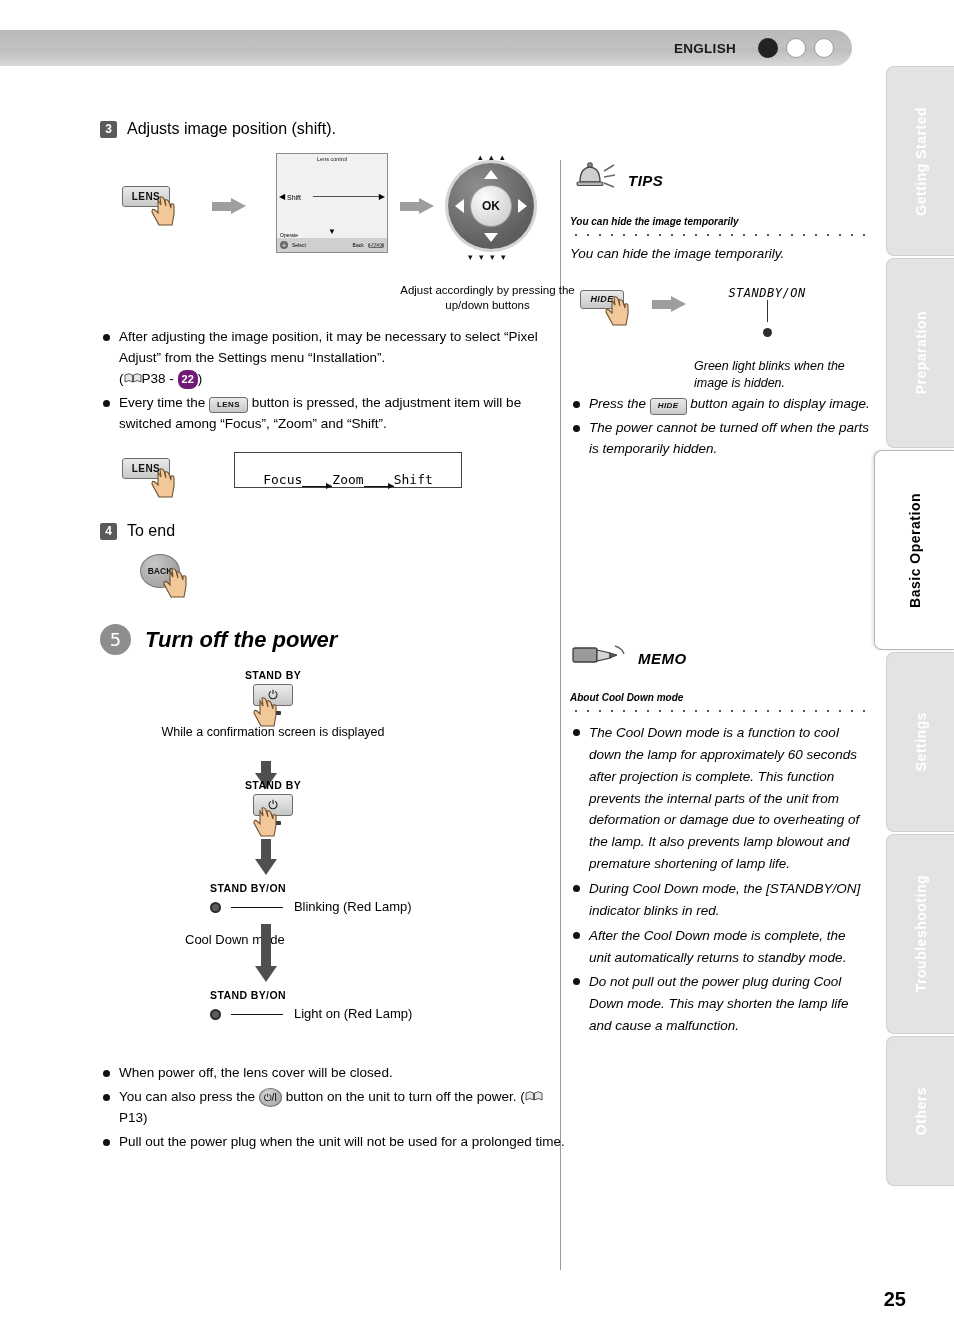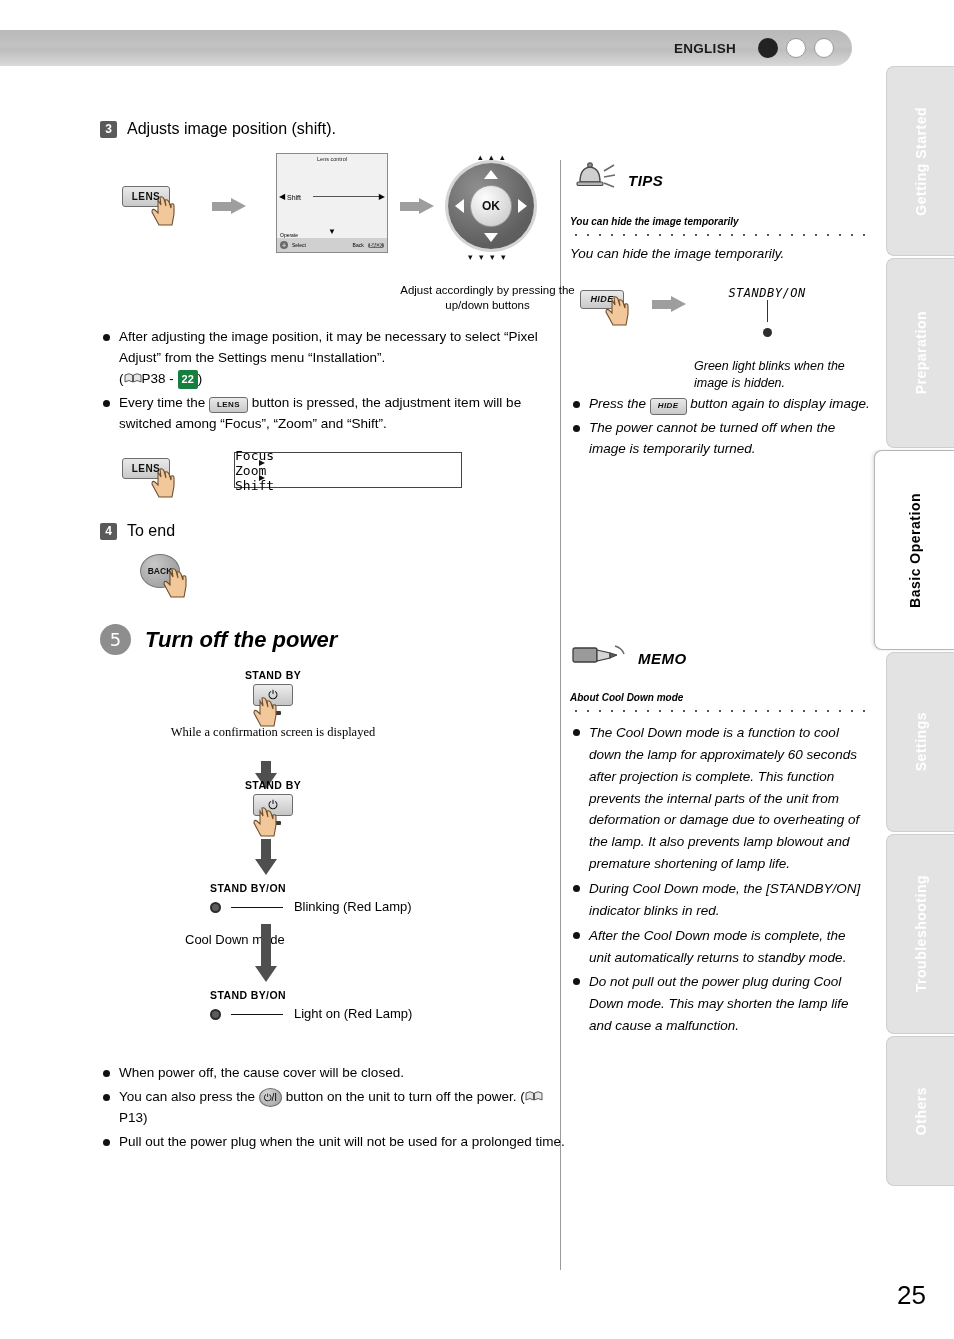--- a/index.html
+++ b/index.html
@@ -49,22 +49,22 @@
     white-space: nowrap;
   }
   .side-tab.active {
     width: 80px; background: #ffffff; border-color: #b5b5b5;
     box-shadow: -2px 0 3px rgba(0,0,0,.10);
   }
   .side-tab.active span { color: #000; }
 
   
   .page-number {
-    position: absolute; right: 28px; bottom: 28px;
-    font-size: 26px; font-weight: normal;
+    position: absolute; right: 48px; bottom: 28px;
+    font-size: 20px; font-weight: bold;
   }
 
   
   .content { position: absolute; left: 0; top: 120px; width: 860px; height: 1140px; }
   .col-left { position: absolute; left: 100px; top: 0; width: 470px; }
   .col-right { position: absolute; left: 570px; top: 40px; width: 300px; font-style: italic; }
   .vdivider { position: absolute; left: 560px; top: 40px; width: 1px; height: 1110px; background: #9a9a9a; }
 
   
   .step-head { display: flex; align-items: center; gap: 10px; margin-bottom: 10px; }
@@ -156,22 +156,22 @@
   .dpad .tri.dn { bottom:7px; left:50%; transform:translateX(-50%); border-left:7px solid transparent; border-right:7px solid transparent; border-top:9px solid #fff; }
   .dpad .tri.lf { left:7px; top:50%; transform:translateY(-50%); border-top:7px solid transparent; border-bottom:7px solid transparent; border-right:9px solid #fff; }
   .dpad .tri.rt { right:7px; top:50%; transform:translateY(-50%); border-top:7px solid transparent; border-bottom:7px solid transparent; border-left:9px solid #fff; }
   .dots-v { position:absolute; font-size:9px; color:#111; letter-spacing:2px; }
 
   .caption { font-size: 11.5px; line-height: 1.3; text-align:center; }
 
   
   .fzs-box {
     border: 1px solid #444; width: 228px; height: 36px;
-    display:flex; align-items:flex-start; justify-content:center; gap:0;
-    font-family: "DejaVu Sans Mono", monospace; font-size: 13px; flex-direction: column;
+    display:flex; align-items:flex-end; justify-content:center; gap:0;
+    font-family: "DejaVu Sans Mono", monospace; font-size: 13px;
   }
   .fzs-arrow { display:inline-block; width:30px; height:1px; background:#111; position:relative; }
   .fzs-arrow::after { content:""; position:absolute; right:0; top:-3px; border-left:6px solid #111; border-top:3.5px solid transparent; border-bottom:3.5px solid transparent;}
 
   
   .back-btn {
     width: 40px; height: 34px; border-radius: 50%;
     background: radial-gradient(circle at 35% 30%, #c8c8c8, #9d9d9d 80%);
     border: 1px solid #777;
     display:flex; align-items:center; justify-content:center;
@@ -209,22 +209,22 @@
     background-image: radial-gradient(circle, #555 1.1px, transparent 1.2px);
     background-size: 12px 6px; background-position: 0 2px; background-repeat: repeat-x;
   }
   .plain { font-size: 13.5px; line-height: 1.5; }
   .standbyon-txt { font-family:"DejaVu Sans Mono", monospace; font-size: 12px; letter-spacing: .5px; }
   .green-dot { width: 9px; height: 9px; border-radius: 50%; background:#2d2d2d; margin: 6px auto 0; }
   .vline { width:1px; height: 22px; background:#333; margin: 0 auto; }
   .book-icon { display:inline-block; width:18px; height:11px; vertical-align:-1px; }
   .pg-badge {
     display:inline-flex; align-items:center; justify-content:center;
-    background:#15803d; color:#fff; font-size:11px; font-weight:bold;
-    border-radius:2px; padding:1px 4px; min-width:17px;
+    background:#701a75; color:#fff; font-size:11px; font-weight:bold;
+    border-radius:8px; padding:1px 4px; min-width:17px;
   }
   .inline-round-key {
     display:inline-flex; align-items:center; justify-content:center;
     width: 23px; height: 19px; border-radius: 50%;
     background: radial-gradient(circle at 35% 30%, #d9d9d9, #a8a8a8 80%);
     border: 1px solid #6d6d6d; font-size: 10px; vertical-align: middle;
   }
 </style>
 </head>
 <body>
@@ -373,21 +373,21 @@
         <div class="standby-label">STAND BY</div>
         <div class="power-key" style="margin:3px auto 0;">⏻</div>
         <div class="key-underline"></div>
       </div>
       <span class="hand" style="position:absolute; left:152px; top:26px;">
         <svg viewBox="0 0 30 34">
             <path d="M8 6 L8 19 L5 16 Q2 14 2 18 L9 31 L22 31 L24 20 L24 12 Q24 9 21 10 L21 14 L19 8 Q18 5 15 6 L16 12 L14 5 Q13 2 10 3 L11 11 Z" fill="#f2c79a" stroke="#6d4f2f" stroke-width="1.1"></path>
           </svg>
       </span>
 
-      <div style="position:absolute; left:58px; top:55px; width:230px; text-align:center; font-size:12.5px; line-height:1.35;font-family:Liberation Serif, serif;">While a confirmation screen is displayed</div>
+      <div style="position:absolute; left:58px; top:55px; width:230px; text-align:center; font-size:12.5px; line-height:1.35;">While a confirmation screen is displayed</div>
 
       <div style="position:absolute; left:155px; top:92px;">
         <div class="down-arrow-stem"></div>
           <div class="down-arrow"></div>
       </div>
 
       <div style="position:absolute; left:118px; top:110px; width:110px;">
         <div class="standby-label">STAND BY</div>
         <div class="power-key" style="margin:3px auto 0;">⏻</div>
         <div class="key-underline"></div>
@@ -422,21 +422,21 @@
         <div class="standby-label" style="text-align:left;">STAND BY/ON</div>
         <div style="margin-top:3px;">
           <span class="led-dot"></span>
           <span class="led-line"></span>
           <span style="font-size:13px;">Light on (Red Lamp)</span>
         </div>
       </div>
     </div>
 
     <ul class="bullets" style="margin-top:4px;">
-      <li>When power off, the cause cover will be closed.</li>
+      <li>When power off, the lens cover will be closed.</li>
       <li>
         <span>You can also press the</span>
         <span class="inline-round-key">⏻/I</span>
         <span>button on the unit to turn off the power. (</span><span class="book-icon"><svg viewBox="0 0 18 11">
               <path d="M1 9 Q5 6 8.5 9 L8.5 2 Q5 -0.5 1 2 Z" fill="#e6e6e6" stroke="#333" stroke-width=".8"></path>
               <path d="M17 9 Q13 6 9.5 9 L9.5 2 Q13 -0.5 17 2 Z" fill="#e6e6e6" stroke="#333" stroke-width=".8"></path>
             </svg></span><span>P13)</span>
       </li>
       <li>Pull out the power plug when the unit will not be used for a prolonged time.</li>
     </ul>
@@ -477,21 +477,21 @@
         <div class="green-dot"></div>
       </div>
     </div>
 
     <ul class="bullets" style="margin-top:6px;">
       <li>
         <span>Press the</span>
         <span class="btn-key" style="font-size:8px;padding:1px 7px;">HIDE</span>
         <span>button again to display image.</span>
       </li>
-      <li>The power cannot be turned off when the image is temporarily turned.</li>
+      <li>The power cannot be turned off when the parts is temporarily hidden.</li>
     </ul>
 
     <div class="notice-head" style="margin-top:180px;">
       <span>
         <svg width="56" height="32" viewBox="0 0 56 32">
           <rect x="3" y="8" width="24" height="14" rx="2" fill="#9a9a9a" stroke="#3d3d3d" stroke-width="1.3"></rect>
           <path d="M27 10 L40 13 L40 18 L27 21 Z" fill="#d5d5d5" stroke="#3d3d3d" stroke-width="1.2"></path>
           <path d="M40 13 L47 15 L40 18 Z" fill="#5c5c5c" stroke="#3d3d3d" stroke-width="1"></path>
           <path d="M45 6 Q52 8 54 14" stroke="#6a6a6a" stroke-width="1.5" fill="none"></path>
         </svg>

